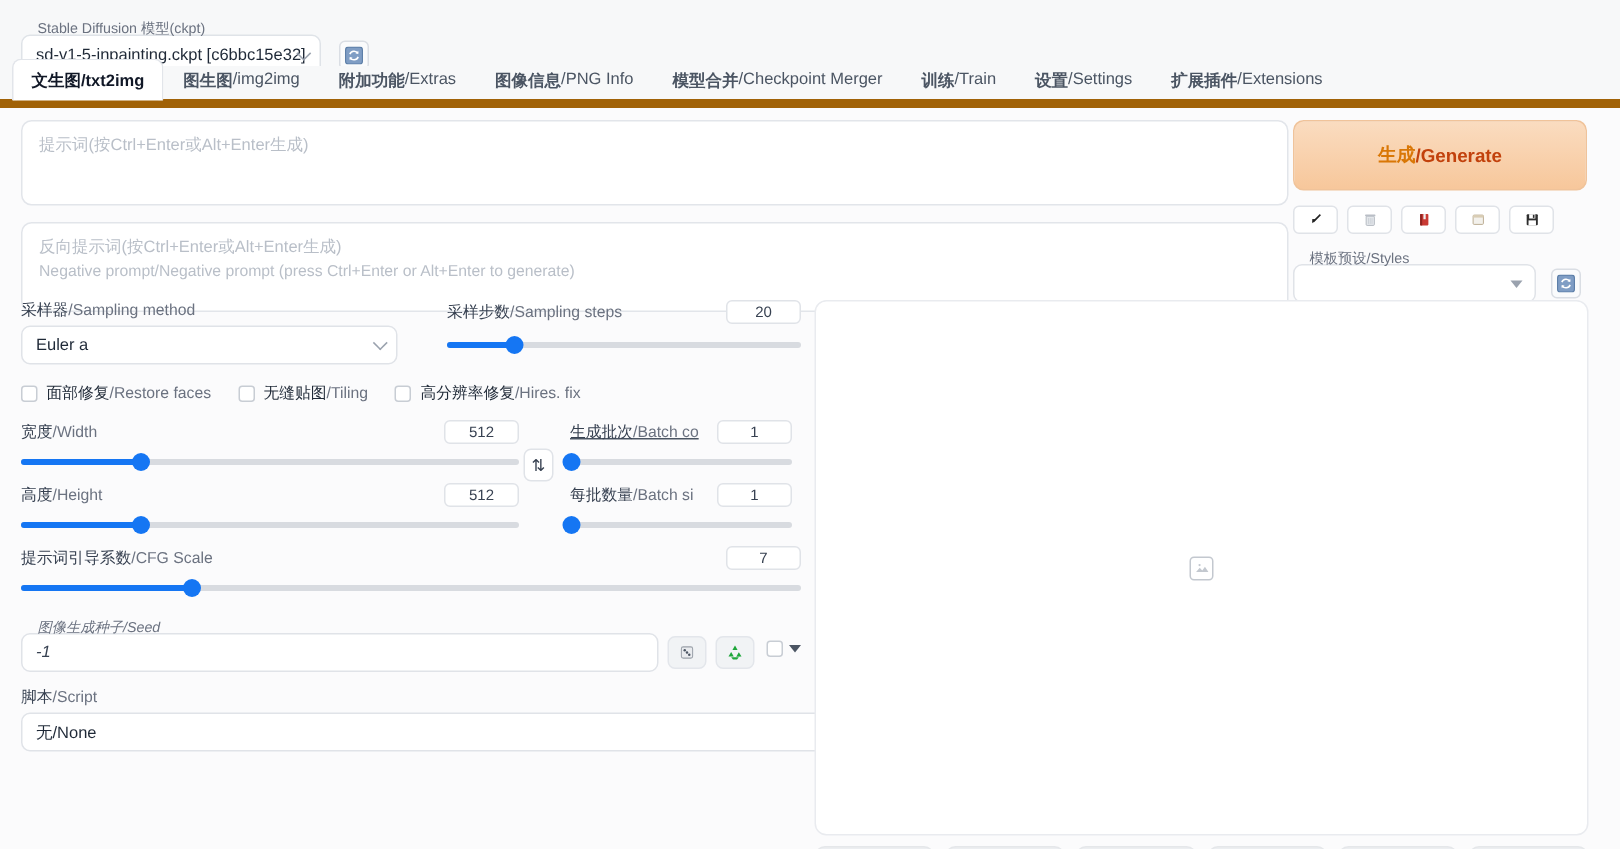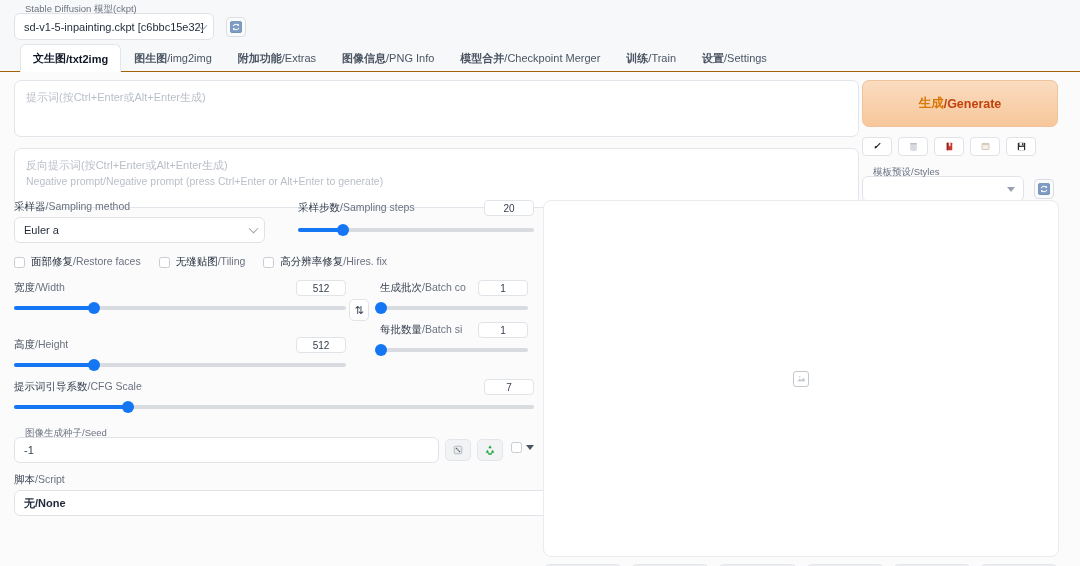--- a/index.html
+++ b/index.html
@@ -13,21 +13,21 @@
     color: #1f2937;
   }
   #app {
     position: relative;
     width: 1080px; height: 566px;
     background: #f7f8f9;
   }
 
   
   .topbar {
-    position: absolute; left: 0; top: 0; width: 1080px; height: 44px;
+    position: absolute; left: 0; top: 10px; width: 1080px; height: 44px;
     background: #f7f8f9;
     display: flex; align-items: center; padding: 0 14px;
   }
   .field-wrap { position: relative; }
   .field-label {
     position: absolute; left: 9px; top: -1px;
     font-size: 9.5px; color: #6b7280;
     background: transparent; padding: 0 2px; z-index: 2;
     white-space: nowrap;
   }
@@ -51,23 +51,23 @@
   .refresh-btn {
     width: 20px; height: 20px; margin-left: 12px; margin-top: 10px;
     border: 1px solid #dadee4; border-radius: 4px;
     background: #fafbfc;
     display: flex; align-items: center; justify-content: center;
   }
 
   
   .tabs {
     position: absolute; left: 0; top: 44px; width: 1080px; height: 28px;
-    border-bottom: 1px solid #a16207;
+    border-bottom: 6px solid #a16207;
     display: flex; align-items: flex-end;
-    padding-left: 20px;
+    padding-left: 8px;
     background: #f7f8f9;
   }
   .tab {
     height: 27px; padding: 0 12px;
     display: flex; align-items: center;
     font-size: 11px; color: #4b5563;
     border: 1px solid transparent;
     border-bottom: none;
     white-space: nowrap;
   }
@@ -182,21 +182,21 @@
   }
 
   .swap-btn {
     width: 20px; height: 22px;
     border: 1px solid #e0e3e8; border-radius: 5px; background: #fff;
     display: flex; align-items: center; justify-content: center;
     font-size: 11px; color: #374151;
   }
 
   
-  .seed-wrap { position: relative; margin-top: 14px; display: flex; align-items: flex-start; }
+  .seed-wrap { position: relative; margin-top: 14px; display: flex; align-items: flex-start; font-style: italic; }
   .seed-input {
     position: relative; width: 425px; height: 26px; margin-top: 9px;
     border: 1px solid #e0e3e8; border-radius: 6px; background: #fff;
     display: flex; align-items: center; padding: 0 9px;
     font-size: 11px; color: #374151;
   }
   .seed-btn {
     width: 26px; height: 22px; margin-left: 6px; margin-top: 11px;
     border: 1px solid #e3e6eb; border-radius: 5px; background: #f1f3f5;
     display: flex; align-items: center; justify-content: center; font-size: 11px;
@@ -273,20 +273,24 @@
         <span class="en">/Checkpoint Merger</span>
     </div>
     <div class="tab">
       <span class="cn">训练</span>
         <span class="en">/Train</span>
     </div>
     <div class="tab">
       <span class="cn">设置</span>
         <span class="en">/Settings</span>
     </div>
+    <div class="tab">
+      <span class="cn">扩展插件</span>
+        <span class="en">/Extensions</span>
+    </div>
   </div>
 
   <div class="content">
 
     <div class="left-col">
       <div class="prompt-box p1">
         <div class="ph-cn">提示词(按Ctrl+Enter或Alt+Enter生成)</div>
       </div>
       <div class="prompt-box p2">
         <div class="ph-cn">反向提示词(按Ctrl+Enter或Alt+Enter生成)</div>
@@ -406,42 +410,42 @@
               <span class="cn">宽度</span><span class="en">/Width</span>
             </div>
             <div class="numbox">512</div>
           </div>
           <div class="slider" style="margin-top:5px;">
             <div class="track"></div>
             <div class="fill" id="fill-width" style="width: 24%;"></div>
             <div class="thumb" id="thumb-width" style="left: 24%;"></div>
           </div>
 
-          <div style="display:flex; align-items:center; justify-content:space-between; margin-top:22px;">
+          <div style="display:flex; align-items:center; justify-content:space-between; margin-top:7px;">
             <div class="lbl" style="margin-bottom:0">
               <span class="cn">高度</span><span class="en">/Height</span>
             </div>
             <div class="numbox">512</div>
           </div>
           <div class="slider" style="margin-top:5px;">
             <div class="track"></div>
             <div class="fill" id="fill-height" style="width: 24%;"></div>
             <div class="thumb" id="thumb-height" style="left: 24%;"></div>
           </div>
         </div>
 
         <div style="width:26px; display:flex; justify-content:center; padding-top:19px;">
           <div class="swap-btn">
             <span>⇅</span>
           </div>
         </div>
 
         <div style="width:148px; margin-left:8px;">
           <div style="display:flex; align-items:center; justify-content:space-between;">
-            <div class="lbl" style="margin-bottom:0; overflow:hidden; white-space:nowrap;">
+            <div class="lbl" style="margin-bottom:0; overflow:hidden; white-space:nowrap;text-decoration:underline;">
               <span class="cn">生成批次</span><span class="en">/Batch co</span>
             </div>
             <div class="numbox" style="flex:none; margin-left:-6px;">1</div>
           </div>
           <div class="slider" style="margin-top:5px;">
             <div class="track"></div>
             <div class="fill" id="fill-bcount" style="width: 1%;"></div>
             <div class="thumb" id="thumb-bcount" style="left: 1%;"></div>
           </div>
 
@@ -501,21 +505,21 @@
         <div style="display:flex; align-items:center; gap:4px; margin-left:8px; margin-top:14px;">
           <span class="cb"></span>
           <span style="width:0;height:0;border-left:4px solid transparent;border-right:4px solid transparent;border-top:5px solid #4b5563;"></span>
         </div>
       </div>
 
       <div style="margin-top:10px;">
         <div class="lbl">
           <span class="cn">脚本</span><span class="en">/Script</span>
         </div>
-        <div class="sel-box" style="width:556px;font-weight:bold;">
+        <div class="sel-box" style="width:556px;">
           <span>无/None</span>
           <span class="chev"></span>
         </div>
       </div>
     </div>
 
     <div class="preview">
       <div class="ph-img">
         <svg width="11" height="11" viewBox="0 0 16 16">
           <circle cx="5.4" cy="5.4" r="1.1" fill="#c3c8cf"></circle>

